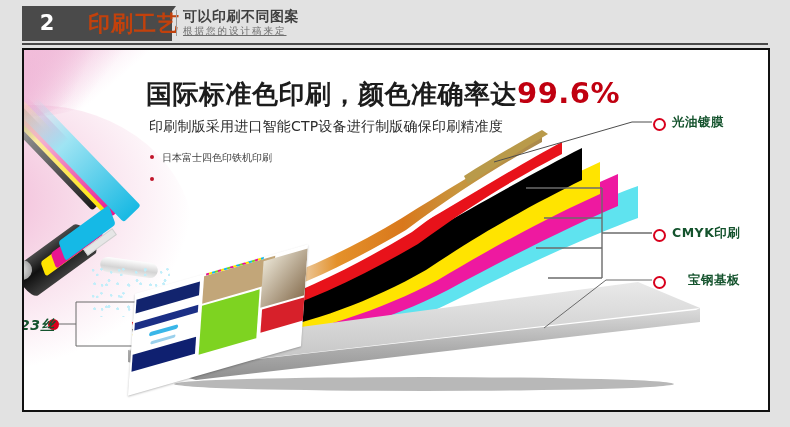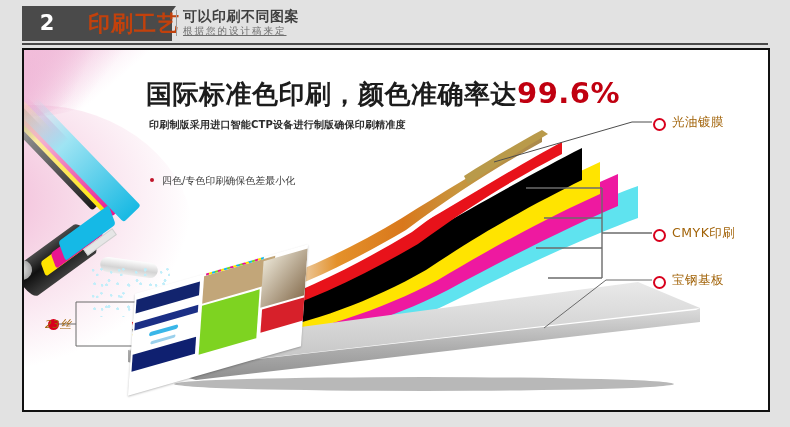--- a/index.html
+++ b/index.html
@@ -231,22 +231,22 @@
     letter-spacing: 0.5px;
     white-space: nowrap;
   }
   #title .pct {
     color: #c00010;
     font-size: 29px;
   }
   #subtitle {
     position: absolute;
     left: 125px; top: 68px;
-    font-size: 10px;
-    font-weight: bold;
+    font-size: 14px;
+    font-weight: normal;
     color: #2c2c2c;
     letter-spacing: 0.2px;
     white-space: nowrap;
   }
   .bullet-row {
     position: absolute;
     left: 126px;
     font-size: 10px;
     color: #3d3d3d;
     white-space: nowrap;
@@ -280,22 +280,22 @@
     background: #ffffff;
     box-shadow: 0 1px 2px rgba(0,0,0,0.25);
     overflow: hidden;
   }
   .sheet-block { position: absolute; }
 
   
   .callout-label {
     position: absolute;
     font-size: 12.5px;
-    font-weight: normal;
-    color: #a16207;
+    font-weight: bold;
+    color: #14532d;
     white-space: nowrap;
     letter-spacing: 0.5px;
   }
   .callout-ring {
     position: absolute;
     width: 9px; height: 9px;
     border: 2px solid #d8001c;
     border-radius: 50%;
     background: #ffffff;
   }
@@ -426,28 +426,31 @@
                   background:repeating-linear-gradient(70deg,#e8168f 0 3px,#ffe400 3px 6px,#15b9e6 6px 9px,#7ed321 9px 12px);"></div>
     </div>
 
     <div class="callout-ring" style="left:629px; top:68px;"></div>
     <div class="callout-label" style="left:648px; top:64px;">光油镀膜</div>
 
     <div class="callout-ring" style="left:629px; top:179px;"></div>
     <div class="callout-label" style="left:648px; top:175px;">CMYK印刷</div>
 
     <div class="callout-ring" style="left:629px; top:226px;"></div>
-    <div class="callout-label" style="left:648px; top:222px;">宝钢基板</div>
+    <div class="callout-label" style="left:664px; top:222px;">宝钢基板</div>
 
     <div class="callout-dot" style="left:24px; top:269px;"></div>
-    <div class="callout-label" style="left:-4px; top:267px; font-style:italic; font-size:11px;margin-left:25px;">23丝</div>
+    <div class="callout-label" style="left:-4px; top:267px; font-style:italic; font-size:14px;">23丝</div>
 
     <div id="title">
       <span>国际标准色印刷，颜色准确率达</span><span class="pct">99.6%</span>
     </div>
     <div id="subtitle">印刷制版采用进口智能CTP设备进行制版确保印刷精准度</div>
 
+    <div class="bullet-row" id="bullet-0">
+      <span class="bullet-dot"></span><span>日本富士四色印铁机印刷</span>
+    </div>
     <div class="bullet-row" id="bullet-1">
-      <span class="bullet-dot"></span><span>四色/专色印刷确保色差最小化</span>
+      <span class="bullet-dot"></span>
     </div>
 
   </div>
 </div>
 
 </body></html>

